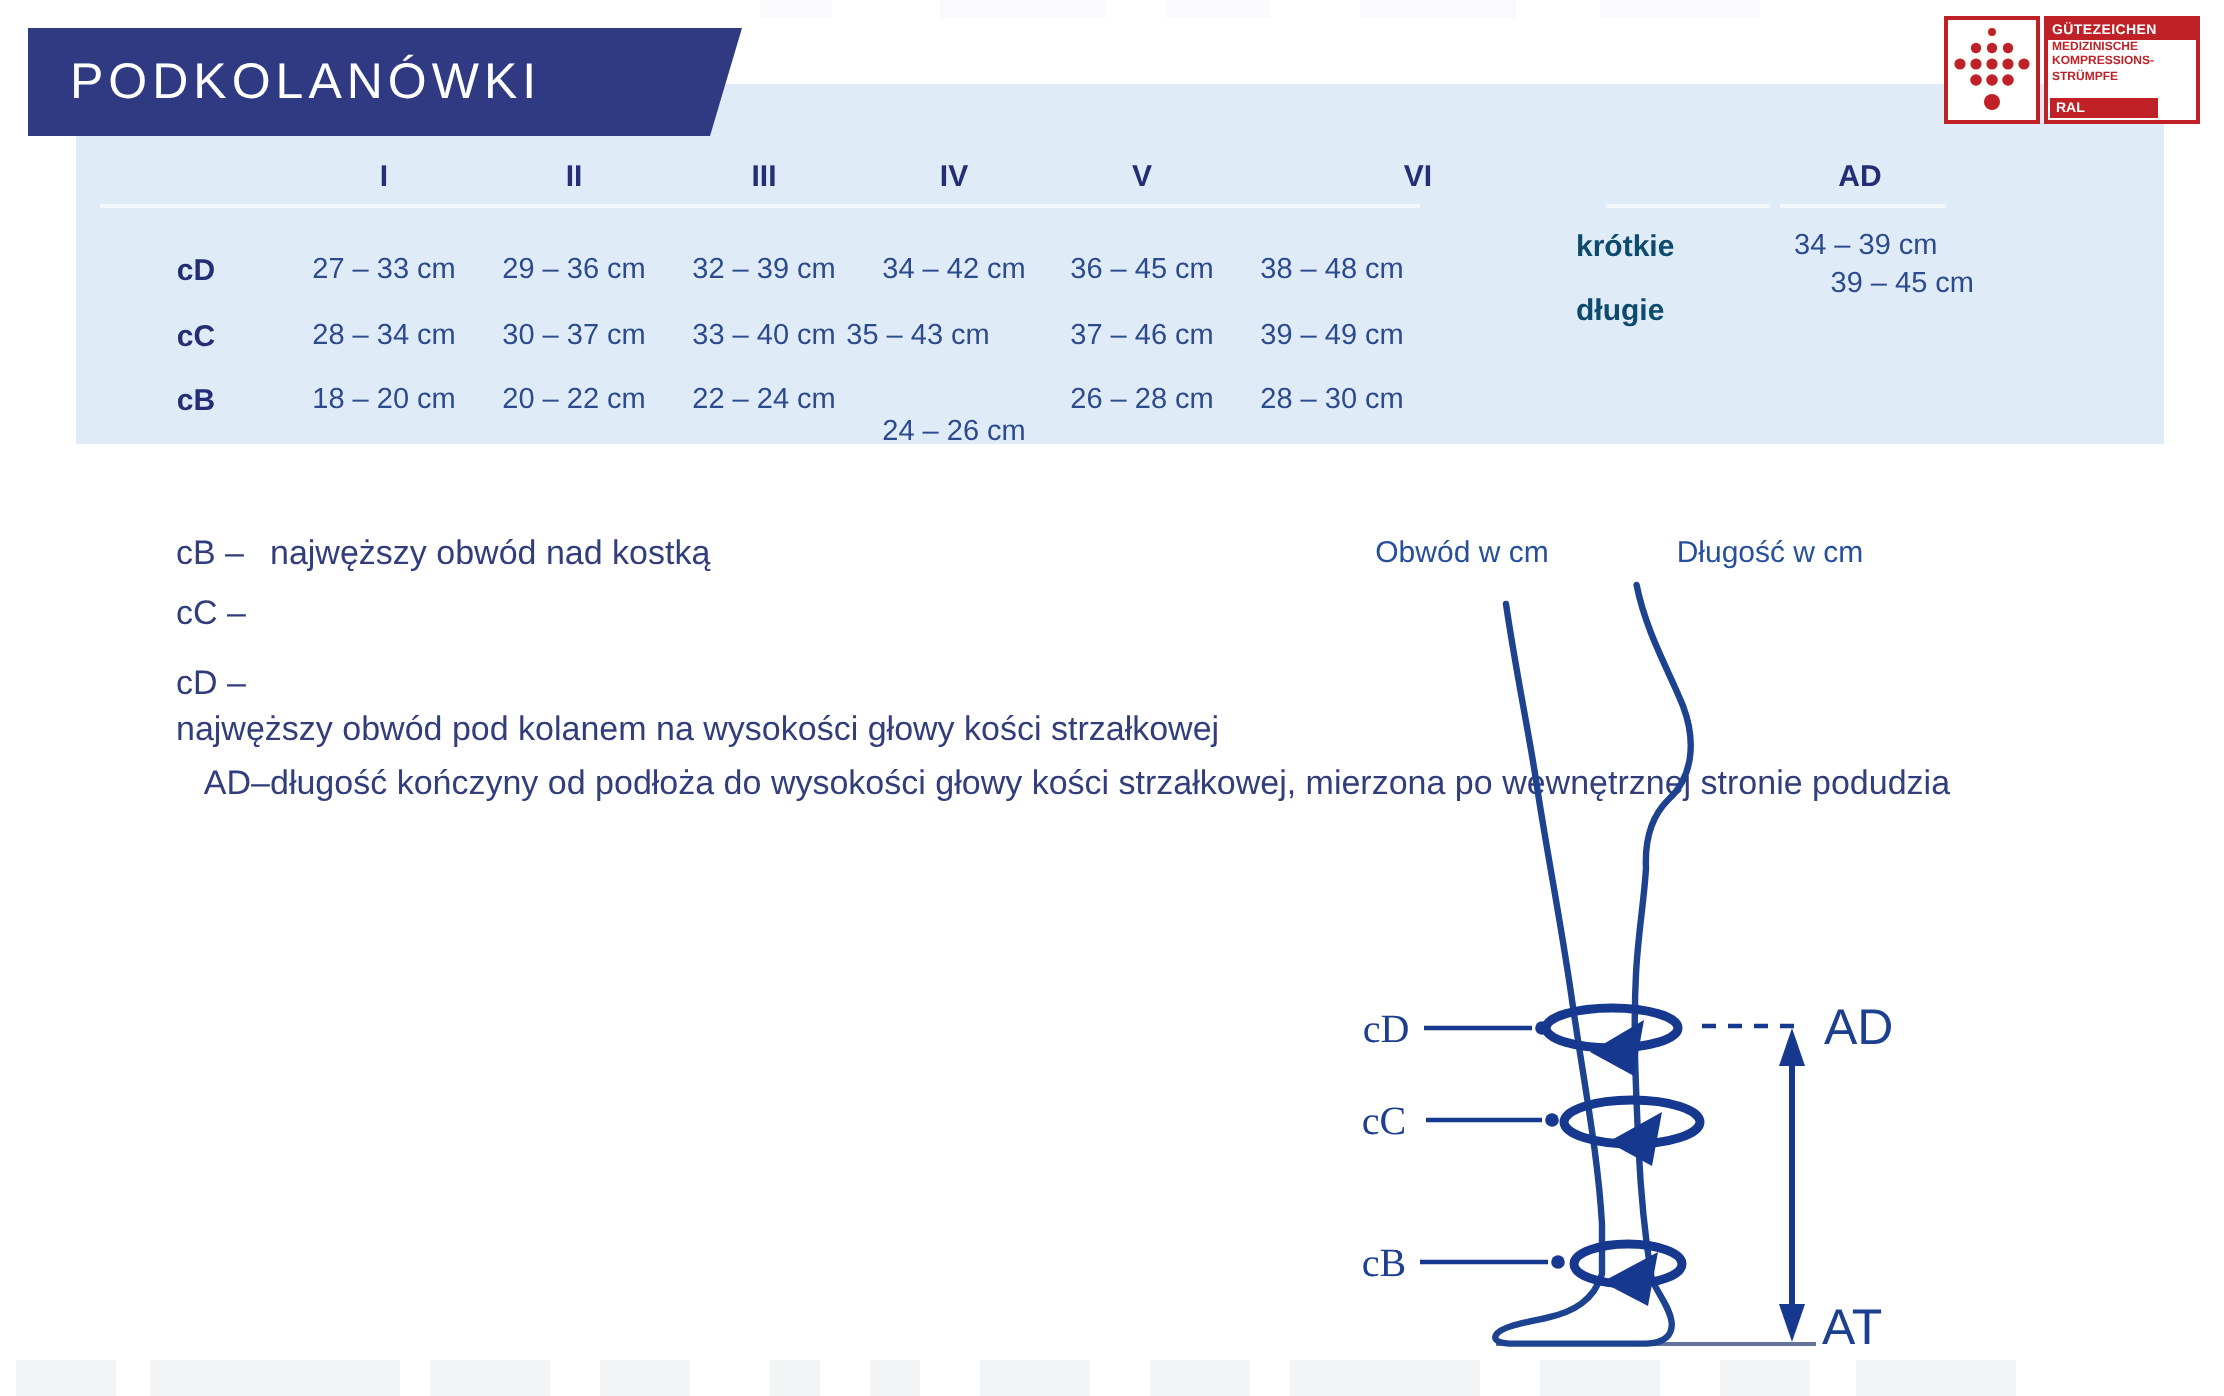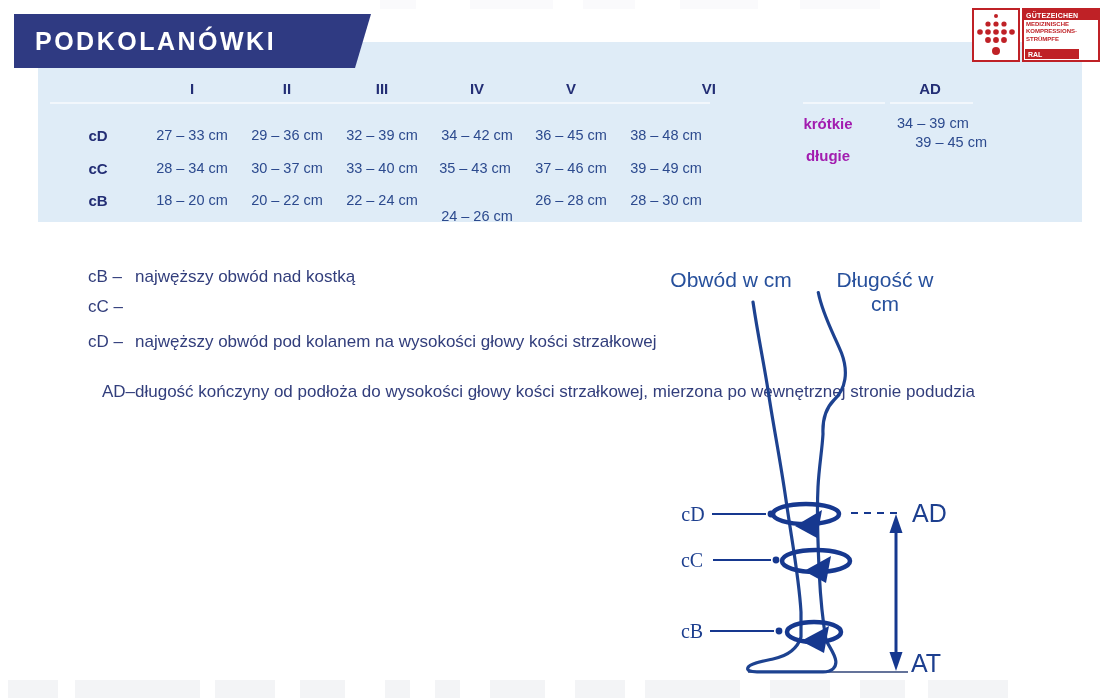--- a/index.html
+++ b/index.html
@@ -10,40 +10,40 @@
   
   .frag-top{position:absolute;top:0;height:9px;background:#fafafc;}
   .frag-bottom{position:absolute;top:680px;height:18px;background:#f3f4f6;}
 
   
   .banner{
     position:absolute;left:14px;top:14px;width:357px;height:54px;background:#2f3a82;
     clip-path:polygon(0 0,100% 0,calc(100% - 16px) 100%,0 100%);
     display:flex;align-items:center;padding-left:21px;box-sizing:border-box;z-index:3;
   }
-  .banner-title{color:#ffffff;font-size:25px;font-weight:700;letter-spacing:2.5px;}
+  .banner-title{color:#ffffff;font-size:25px;font-weight:400;letter-spacing:2.5px;}
 
   
   .panel{position:absolute;left:38px;top:42px;width:1044px;height:180px;background:#dfecf7;z-index:1;}
 
   .col-head{position:absolute;top:80px;width:100px;text-align:center;font-size:15px;font-weight:700;color:#232e75;z-index:2;}
   .hline{position:absolute;top:102px;height:2px;background:#f2f7fc;z-index:2;}
   .row-label{position:absolute;left:78px;width:40px;text-align:center;font-size:15px;font-weight:700;color:#232e75;z-index:2;}
   .cell{position:absolute;width:100px;text-align:center;font-size:14.5px;color:#2c4a8e;z-index:2;}
-  .ad-row-label{position:absolute;left:788px;width:80px;text-align:center;font-size:15px;font-weight:700;color:#a21caf;z-index:2;}
+  .ad-row-label{position:absolute;left:788px;width:80px;text-align:left;font-size:15px;font-weight:700;color:#0c4a6e;z-index:2;}
   .ad-cell{position:absolute;left:897px;width:90px;text-align:left;font-size:14.5px;color:#2c4a8e;z-index:2;}
 
   
   .legend-item{position:absolute;left:88px;display:flex;font-size:17px;line-height:22.5px;color:#323e7c;}
   .legend-term{flex:none;width:47px;}
   .legend-item:nth-of-type(3) .legend-desc{width:465px;}
   .legend-item:nth-of-type(4) .legend-desc{width:430px;}
 
   
-  .diagram-label{position:absolute;top:268px;width:130px;text-align:center;font-size:21px;font-weight:500;color:#27509c;}
+  .diagram-label{position:absolute;top:268px;width:130px;text-align:center;font-size:15px;font-weight:500;color:#27509c;}
 
   
   .logo{position:absolute;left:972px;top:8px;width:128px;height:54px;display:flex;z-index:4;}
   .logo-left{width:48px;height:54px;border:2px solid #bf2126;background:#fff;box-sizing:border-box;}
   .logo-right{flex:1;margin-left:2px;border:2px solid #bf2126;background:#fff;box-sizing:border-box;position:relative;overflow:hidden;}
   .logo-band{background:#bf2126;color:#fff;font-size:7px;font-weight:700;padding:2px 2px 1px;letter-spacing:0.2px;white-space:nowrap;}
   .logo-line{color:#bf2126;font-size:6px;font-weight:700;padding:1.2px 2px 0;white-space:nowrap;}
   .logo-ral{position:absolute;bottom:1px;left:1px;width:54px;background:#bf2126;color:#fff;font-size:7px;font-weight:700;padding:1.5px 3px;box-sizing:border-box;}
 
   svg text{user-select:none;}
@@ -119,21 +119,21 @@
 <div class="cell" style="left:237px;top:127px;">29 – 36 cm</div>
 <div class="cell" style="left:332px;top:127px;">32 – 39 cm</div>
 <div class="cell" style="left:427px;top:127px;">34 – 42 cm</div>
 <div class="cell" style="left:521px;top:127px;">36 – 45 cm</div>
 <div class="cell" style="left:616px;top:127px;">38 – 48 cm</div>
 
 <div class="row-label" style="top:160px;">cC</div>
 <div class="cell" style="left:142px;top:160px;">28 – 34 cm</div>
 <div class="cell" style="left:237px;top:160px;">30 – 37 cm</div>
 <div class="cell" style="left:332px;top:160px;">33 – 40 cm</div>
-<div class="cell" style="left:425px;top:160px;">35 – 43 cm</div>
+<div class="cell" style="left:409px;top:160px;">35 – 43 cm</div>
 <div class="cell" style="left:521px;top:160px;">37 – 46 cm</div>
 <div class="cell" style="left:616px;top:160px;">39 – 49 cm</div>
 
 <div class="row-label" style="top:192px;">cB</div>
 <div class="cell" style="left:142px;top:192px;">18 – 20 cm</div>
 <div class="cell" style="left:237px;top:192px;">20 – 22 cm</div>
 <div class="cell" style="left:332px;top:192px;">22 – 24 cm</div>
 <div class="cell" style="left:427px;top:208px;">24 – 26 cm</div>
 <div class="cell" style="left:521px;top:192px;">26 – 28 cm</div>
 <div class="cell" style="left:616px;top:192px;">28 – 30 cm</div>
@@ -143,21 +143,21 @@
 <div class="ad-row-label" style="top:147px;">długie</div>
 <div class="ad-cell" style="top:134px;text-align:right;">39 – 45 cm</div>
 
 <div class="legend-item" style="top:266px;">
   <span class="legend-term">cB –</span>
   <span class="legend-desc">najwęższy obwód nad kostką</span>
 </div>
 <div class="legend-item" style="top:296px;">
   <span class="legend-term">cC –</span>
 </div>
-<div class="legend-item" style="top:331px;">
+<div class="legend-item" style="top:331px;flex-direction:column;">
   <span class="legend-term">cD –</span>
   <span class="legend-desc">najwęższy obwód pod kolanem na wysokości głowy kości strzałkowej</span>
 </div>
 <div class="legend-item" style="top:381px;text-align:right;">
   <span class="legend-term">AD–</span>
   <span class="legend-desc">długość kończyny od podłoża do wysokości głowy kości strzałkowej, mierzona po wewnętrznej stronie podudzia</span>
 </div>
 
 <div class="diagram-label" style="left:666px;">Obwód w cm</div>
 <div class="diagram-label" style="left:820px;">Długość w cm</div>

